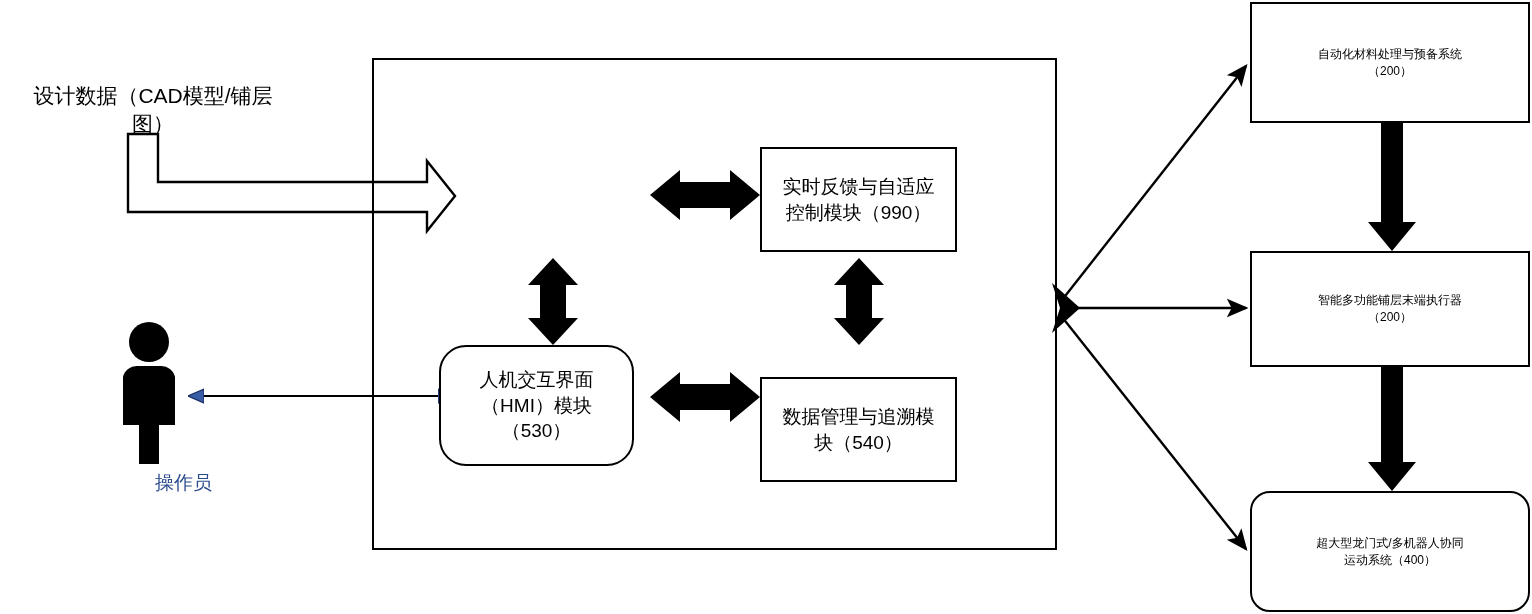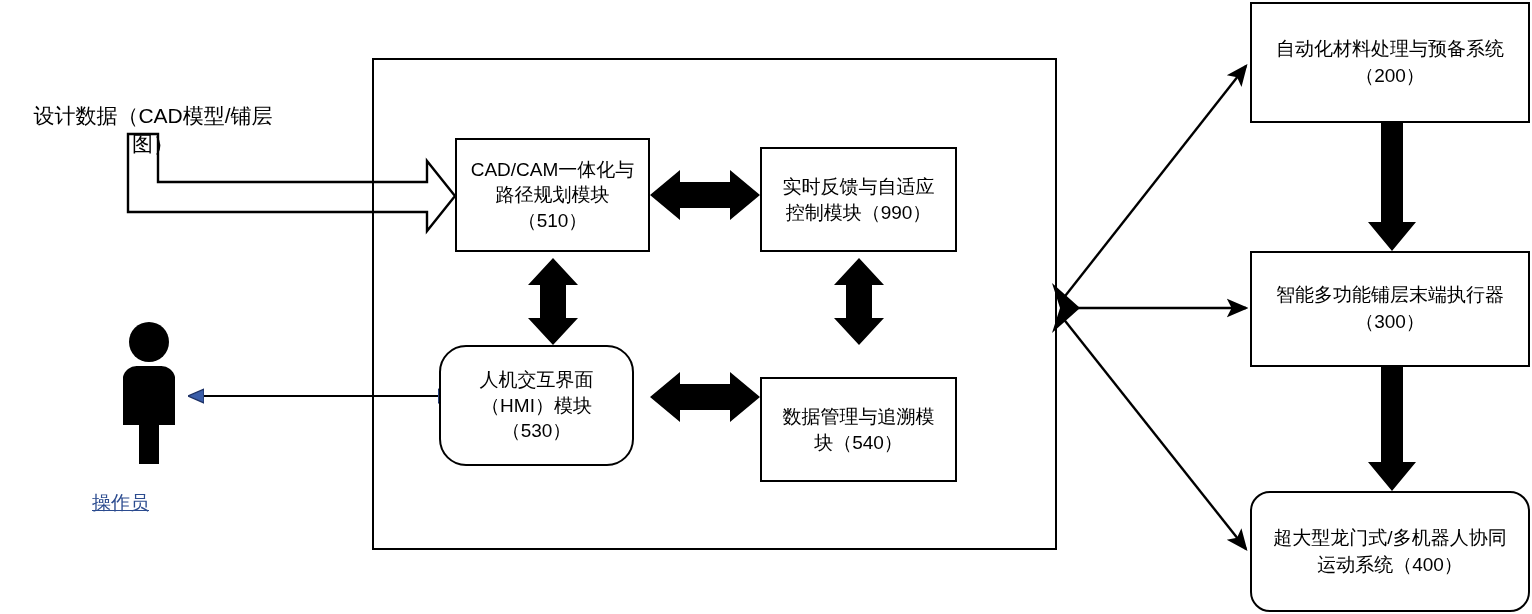--- a/index.html
+++ b/index.html
@@ -27,37 +27,35 @@
     pointer-events: none;
   }
 
   
   .free-text {
     position: absolute;
     font-family: "Liberation Sans", "DejaVu Sans", sans-serif;
     color: #000000;
     line-height: 1.35;
     white-space: pre-line;
-    margin-top: 20px;
   }
   #design-data-label {
     left: 8px;
     top: 82px;
     width: 290px;
     font-size: 21px;
     text-align: center;
   }
   #operator-label {
     left: 92px;
     top: 470px;
     width: 120px;
     font-size: 19px;
-    text-align: left;
+    text-align: right;
     color: #2b4b8f;
-    text-decoration: underline;
   }
 
   
   #platform-box {
     position: absolute;
     left: 372px;
     top: 58px;
     width: 685px;
     height: 492px;
     border: 2px solid #000000;
@@ -101,21 +99,21 @@
   .sub-box {
     position: absolute;
     border: 2px solid #000000;
     box-sizing: border-box;
     background: #ffffff;
     display: flex;
     align-items: center;
     justify-content: center;
     text-align: center;
     font-family: "Liberation Sans", "DejaVu Sans", sans-serif;
-    font-size: 19px;
+    font-size: 12px;
     color: #000000;
     line-height: 1.4;
     white-space: pre-line;
     padding: 2px 0;
   }
   #sub-200 { left: 1250px; top: 2px;   width: 280px; height: 121px; }
   #sub-300 { left: 1250px; top: 251px; width: 280px; height: 116px; }
   #sub-400 { left: 1250px; top: 491px; width: 280px; height: 121px; border-radius: 20px; }
 
   
@@ -215,36 +213,33 @@
   <svg id="operator-figure" viewBox="0 0 78 150" xmlns="http://www.w3.org/2000/svg">
     <circle cx="39" cy="22" r="20" fill="#000000"></circle>
     <path d="M 13,57 a 14,14 0 0 1 14,-11 h 24 a 14,14 0 0 1 14,11
              v 48 h -16 v 39 h -20 v -39 h -16 Z" fill="#000000"></path>
   </svg>
 
   <div class="free-text" id="operator-label">操作员</div>
 
   <div id="platform-box"></div>
 
-  <div class="module-box" id="mod-510">CAD/CAM一体化与
-路径规划模块
-（510）</div>
 
   <div class="module-box" id="mod-520">实时反馈与自适应
 控制模块（990）</div>
 
   <div class="module-box" id="mod-530">人机交互界面
 （HMI）模块
 （530）</div>
 
   <div class="module-box" id="mod-540">数据管理与追溯模
 块（540）</div>
 
   <div class="sub-box" id="sub-200">自动化材料处理与预备系统
 （200）</div>
 
   <div class="sub-box" id="sub-300">智能多功能铺层末端执行器
-（300）</div>
+（200）</div>
 
   <div class="sub-box" id="sub-400">超大型龙门式/多机器人协同
 运动系统（400）</div>
 
 </div>
 
 </body></html>

